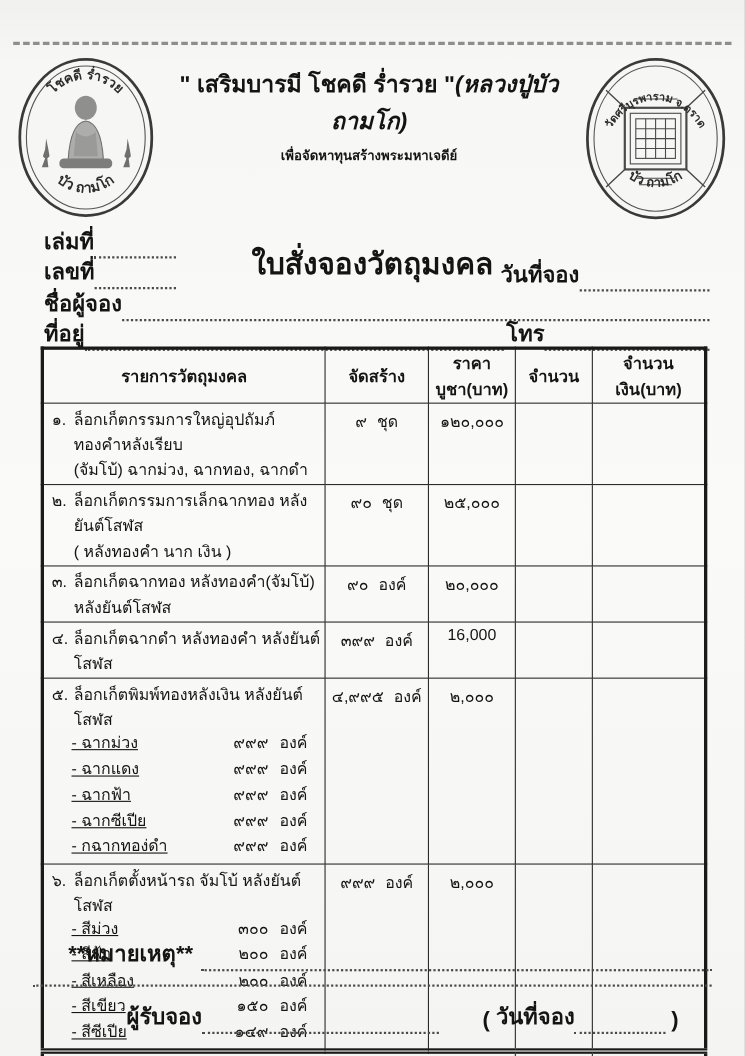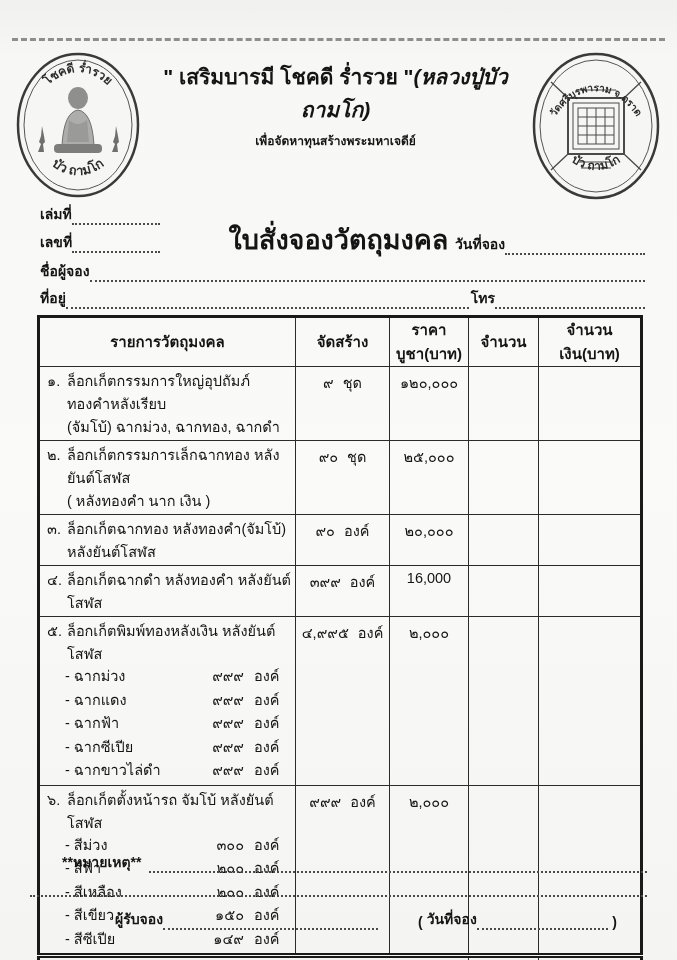--- a/index.html
+++ b/index.html
@@ -16,21 +16,21 @@
     justify-content:space-between; align-items:flex-start; padding:0 14px; }
   .medallion { flex:0 0 auto; }
   .header-center { flex:1 1 auto; text-align:center; padding:0 4px; }
   .title { font-size:36px; font-weight:bold; letter-spacing:1px; margin-top:14px;
     text-shadow:0.6px 0.6px 0 #333; }
   .subtitle { font-size:21px; font-weight:bold; margin-top:10px; }
   .subtitle .paren { font-style:italic; }
   .purpose { font-size:12px; font-weight:bold; margin-top:5px; }
   .temple { font-size:13.5px; font-weight:bold; margin-top:4px; }
   
-  .fline { position:absolute; display:flex; align-items:flex-end; font-size:14px; font-weight:bold; }
+  .fline { position:absolute; display:flex; align-items:flex-end; font-size:20px; font-weight:bold; }
   .dots { border-bottom:2px dotted #4a4a48; height:17px; }
   .grow { flex:1 1 auto; }
   .book-line  { top:203px; left:40px; width:120px; }
   .no-line    { top:231px; left:40px; width:120px; }
   .form-title { position:absolute; top:218px; left:0; right:0; text-align:center;
     font-size:27px; font-weight:bold; }
   .date-line  { top:233px; left:455px; right:32px; }
   .name-line  { top:260px; left:40px; right:32px; }
   .addr-line  { top:287px; left:40px; right:32px; }
   .addr-line .phone-label { margin-left:2px; }
@@ -48,21 +48,21 @@
   .c-price { width:79px;  text-align:center; }
   .c-qty   { width:70px; }
   .c-amt   { width:103px; }
   .desc-main { display:flex; align-items:flex-start; }
   .row-no { width:24px; flex:0 0 24px; text-align:left; padding-left:4px; }
   .row-desc { flex:1; }
   .desc-cont { padding-left:24px; }
   .made-wrap { display:flex; justify-content:center; gap:9px; padding-top:2px; }
   .price-val { padding-top:2px; display:block; }
   .sub-line { display:flex; padding-left:22px; line-height:23.5px; }
-  .sub-label { flex:1 1 auto; }
+  .sub-label { flex:1 1 auto;text-decoration:underline; }
   .sub-qty { flex:0 0 46px; text-align:right; }
   .sub-unit { flex:0 0 48px; padding-left:10px; }
   tr.r1 td { height:58px; } tr.r2 td { height:52px; }
   tr.r3 td { height:28px; } tr.r4 td { height:27px; }
   tr.r5 td { height:146px; } tr.r6 td { height:138px; }
   tr.total-row td { border-top:5px double #1a1a18; height:32px; vertical-align:middle; }
   .total-label-cell { text-align:right; font-weight:bold; font-size:16.5px; padding-right:12px; }
   
   .note-line  { top:851px; left:62px; right:30px; }
   .note-line .dots { margin-left:8px; }
@@ -280,21 +280,21 @@
               <span class="sub-label">- ฉากฟ้า</span>
               <span class="sub-qty">๙๙๙</span>
               <span class="sub-unit">องค์</span>
             </div>
             <div class="sub-line">
               <span class="sub-label">- ฉากซีเปีย</span>
               <span class="sub-qty">๙๙๙</span>
               <span class="sub-unit">องค์</span>
             </div>
             <div class="sub-line">
-              <span class="sub-label">- ฉากขาวไล่ดำ</span>
+              <span class="sub-label">- กฉากทอง่ดำ</span>
               <span class="sub-qty">๙๙๙</span>
               <span class="sub-unit">องค์</span>
             </div>
           </td>
           <td class="c-made">
             <div class="made-wrap">
               <span>๔,๙๙๕</span>
               <span>องค์</span>
             </div>
           </td>

